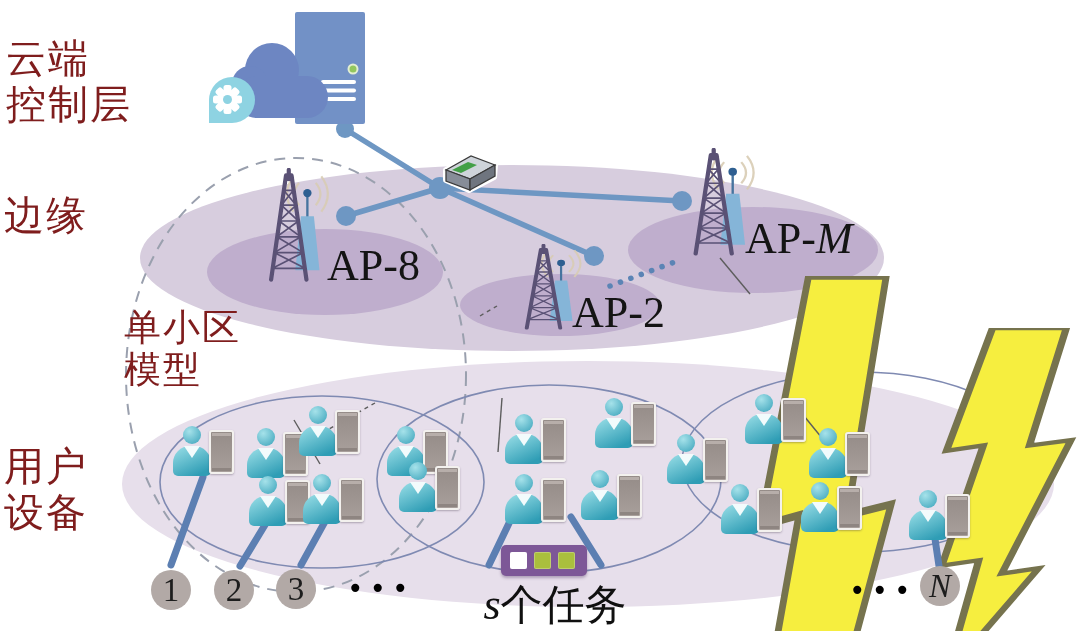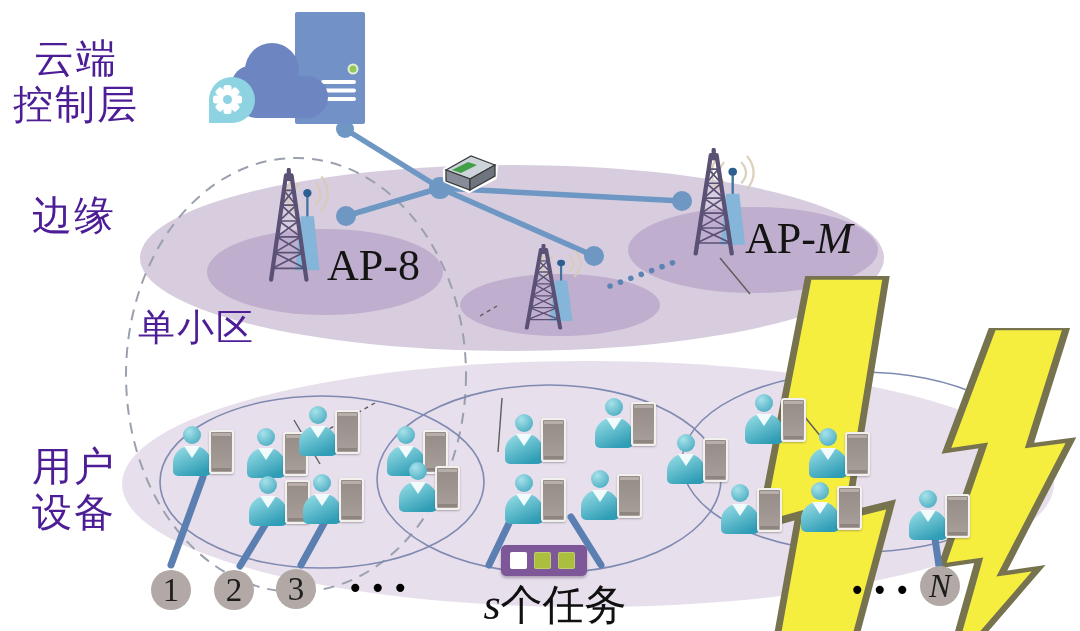--- a/index.html
+++ b/index.html
@@ -1,21 +1,21 @@
 <!DOCTYPE html>
 <html><head>
 <meta charset="utf-8">
 <style>
   html,body{margin:0;padding:0;background:#fff;}
   #stage{position:relative;width:1080px;height:631px;background:#ffffff;overflow:hidden;
          font-family:"Liberation Serif","DejaVu Serif",serif;}
   #diagram-svg{position:absolute;left:0;top:0;width:1080px;height:631px;}
 
   
-  .zh-label{position:absolute;text-align:center;color:#4c1d95;font-size:40px;line-height:1.14;
+  .zh-label{position:absolute;color:#7f1d1d;font-size:40px;line-height:1.14;
             letter-spacing:2px;white-space:nowrap;}
   .zh-label.small{font-size:37px;}
   .ap-label{position:absolute;color:#141414;font-size:44px;white-space:nowrap;}
   .ap-label .it{font-style:italic;}
   .tasks-label{position:absolute;color:#101010;font-size:42px;text-align:center;width:180px;}
   .tasks-label .it{font-style:italic;font-size:44px;}
 
   
   .user{position:absolute;width:62px;height:58px;}
   .person{position:absolute;left:0;top:2px;width:40px;height:54px;}
@@ -328,27 +328,29 @@
 
   <div class="zh-label" style="left:6px;top:36px;width:140px;">
     <div>云端</div>
     <div>控制层</div>
   </div>
   <div class="zh-label" style="left:4px;top:193px;width:140px;">
     <div>边缘</div>
   </div>
   <div class="zh-label small" style="left:124px;top:307px;width:145px;">
     <div>单小区</div>
+    <div>模型</div>
   </div>
   <div class="zh-label" style="left:4px;top:437px;width:140px;margin-top:7px;">
     <div>用户</div>
     <div>设备</div>
   </div>
 
   <div class="ap-label" style="left:327px;top:240px;">AP-8</div>
+  <div class="ap-label" style="left:572px;top:287px;">AP-2</div>
   <div class="ap-label" style="left:745px;top:213px;text-align:center;">
     <span>AP-</span><span class="it">M</span>
   </div>
 
   <div class="tasks-label" style="left:465px;top:577px;">
     <span class="it">s</span><span>个任务</span>
   </div>
 
 </div>
 

